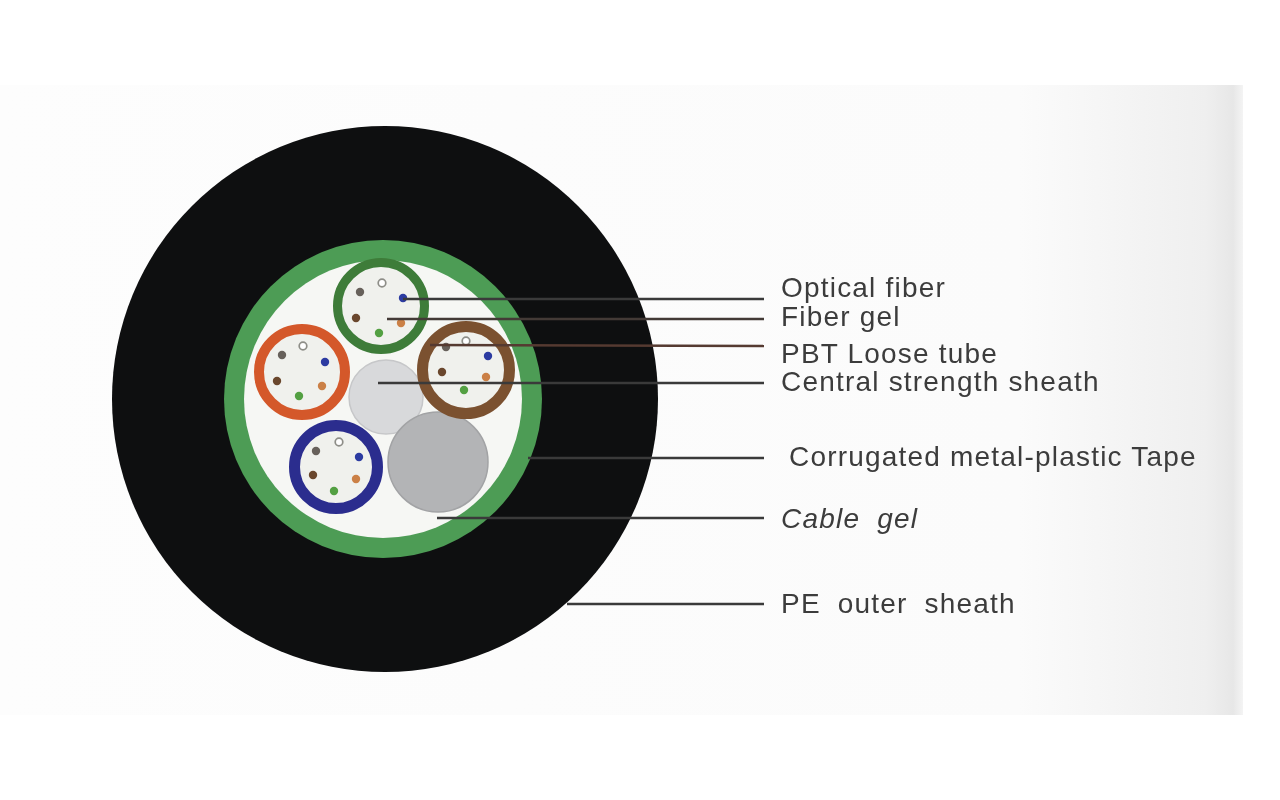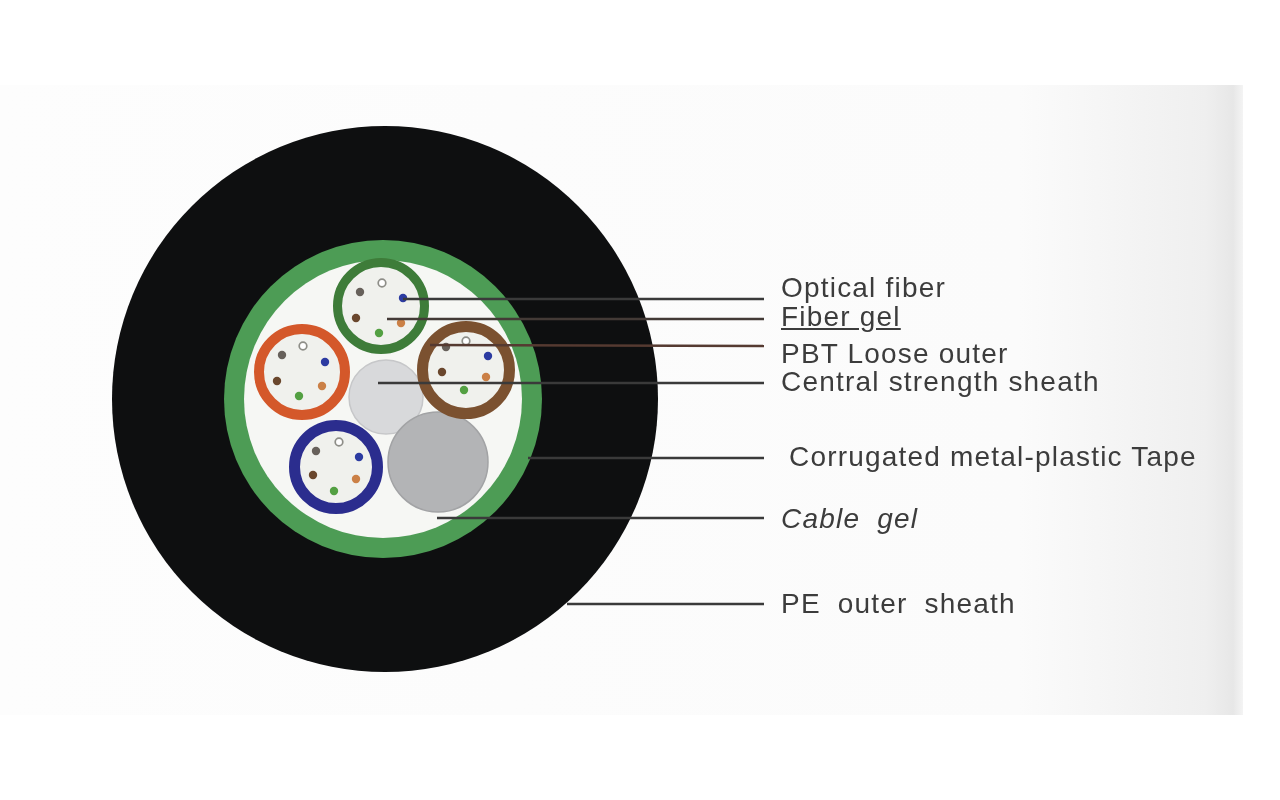--- a/index.html
+++ b/index.html
@@ -58,20 +58,20 @@
       <line x1="403" y1="299" x2="764" y2="299" stroke="#3a3a3a" stroke-width="2.4" data-name="leader-line-optical-fiber"></line>
       <line x1="387" y1="319" x2="764" y2="319" stroke="#433a36" stroke-width="2.4" data-name="leader-line-fiber-gel"></line>
       <line x1="430" y1="345" x2="764" y2="346" stroke="#553a31" stroke-width="2.4" data-name="leader-line-pbt-loose-tube"></line>
       <line x1="378" y1="383" x2="764" y2="383" stroke="#3a3a3a" stroke-width="2.4" data-name="leader-line-central-strength-member"></line>
       <line x1="528" y1="458" x2="764" y2="458" stroke="#3a3a3a" stroke-width="2.4" data-name="leader-line-corrugated-metal-plastic-tape"></line>
       <line x1="437" y1="518" x2="764" y2="518" stroke="#3a3a3a" stroke-width="2.4" data-name="leader-line-cable-gel"></line>
       <line x1="567" y1="604" x2="764" y2="604" stroke="#3a3a3a" stroke-width="2.4" data-name="leader-line-pe-outer-sheath"></line>
     </svg>
   <div id="labels" data-name="label-layer">
       <div class="label" data-name="label-optical-fiber" style="left: 781px; top: 288px;">Optical fiber</div>
-      <div class="label" data-name="label-fiber-gel" style="left: 781px; top: 317px; text-decoration: underline;">Fiber gel</div>
-      <div class="label" data-name="label-pbt-loose-tube" style="left: 781px; top: 354px;">PBT Loose outer</div>
+      <div class="label" data-name="label-fiber-gel" style="left: 781px; top: 317px;">Fiber gel</div>
+      <div class="label" data-name="label-pbt-loose-tube" style="left: 781px; top: 354px;">PBT Loose tube</div>
       <div class="label" data-name="label-central-strength-member" style="left: 781px; top: 382px;">Central strength sheath</div>
       <div class="label" data-name="label-corrugated-metal-plastic-tape" style="left: 781px; top: 457px; margin-left: 8px;">Corrugated metal-plastic Tape</div>
       <div class="label" data-name="label-cable-gel" style="left: 781px; top: 519px; font-style: italic;">Cable gel</div>
       <div class="label" data-name="label-pe-outer-sheath" style="left: 781px; top: 604px;">PE outer sheath</div>
     </div>
 </div>
 
 </body></html>

